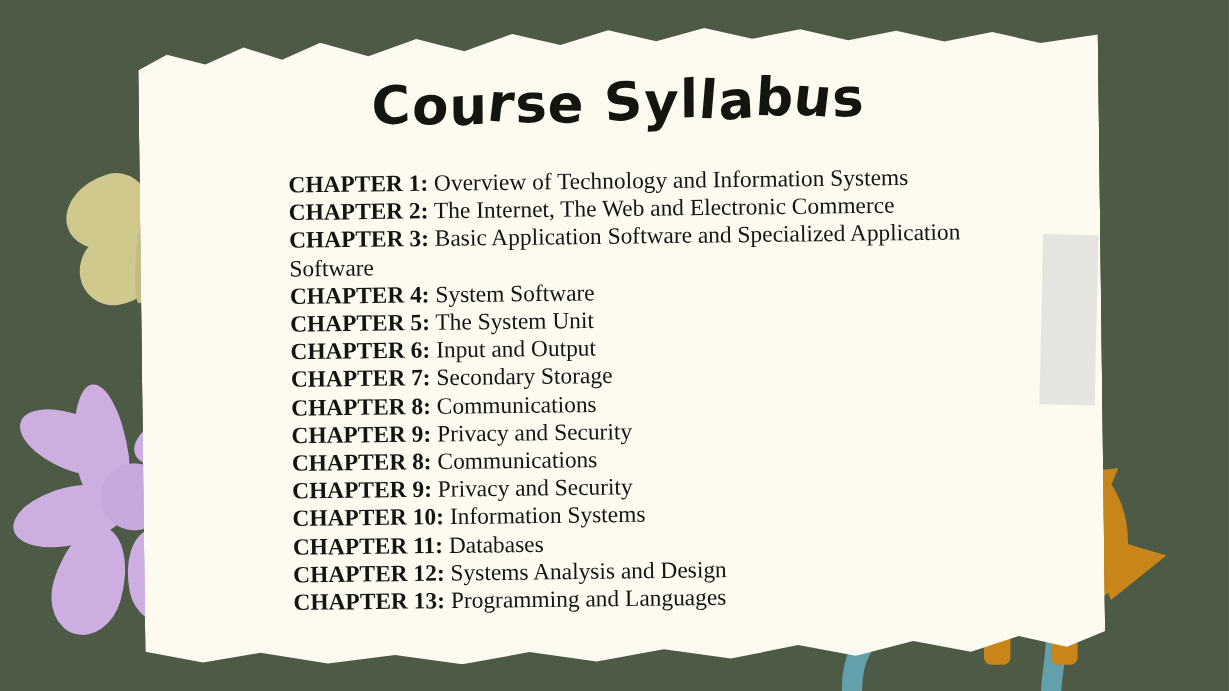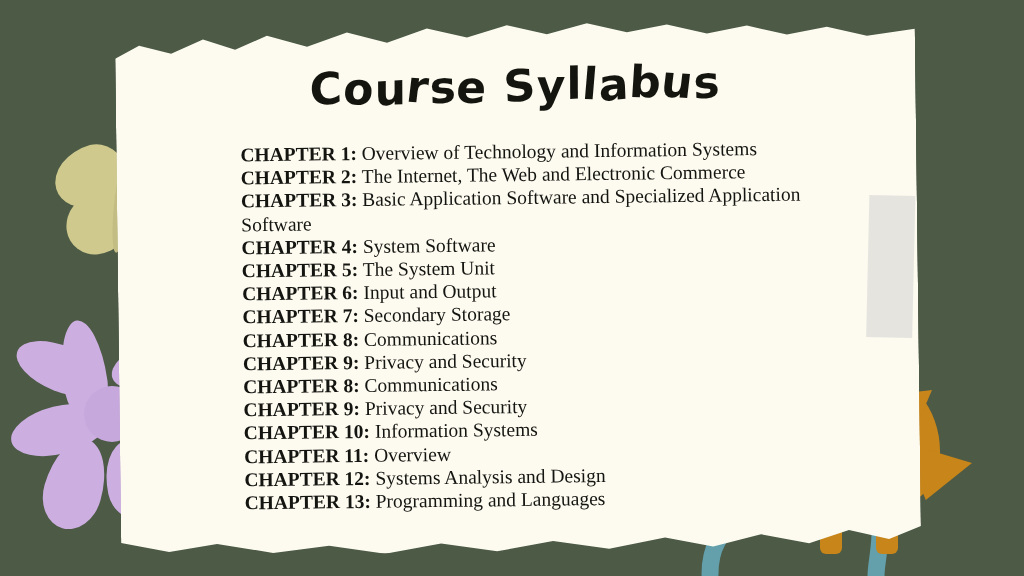--- a/index.html
+++ b/index.html
@@ -282,21 +282,21 @@
         <div class="line">
           <span class="lbl">CHAPTER 9:</span>
           <span>Privacy and Security</span>
         </div>
         <div class="line">
           <span class="lbl">CHAPTER 10:</span>
           <span>Information Systems</span>
         </div>
         <div class="line">
           <span class="lbl">CHAPTER 11:</span>
-          <span>Overview</span>
+          <span>Databases</span>
         </div>
         <div class="line">
           <span class="lbl">CHAPTER 12:</span>
           <span>Systems Analysis and Design</span>
         </div>
         <div class="line">
           <span class="lbl">CHAPTER 13:</span>
           <span>Programming and Languages</span>
         </div>
       </div>

